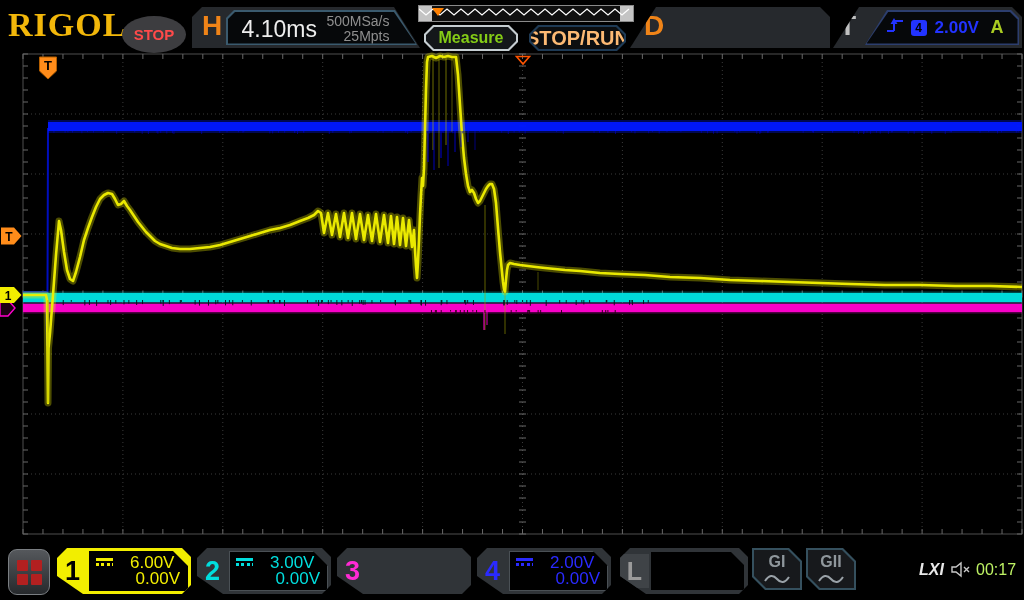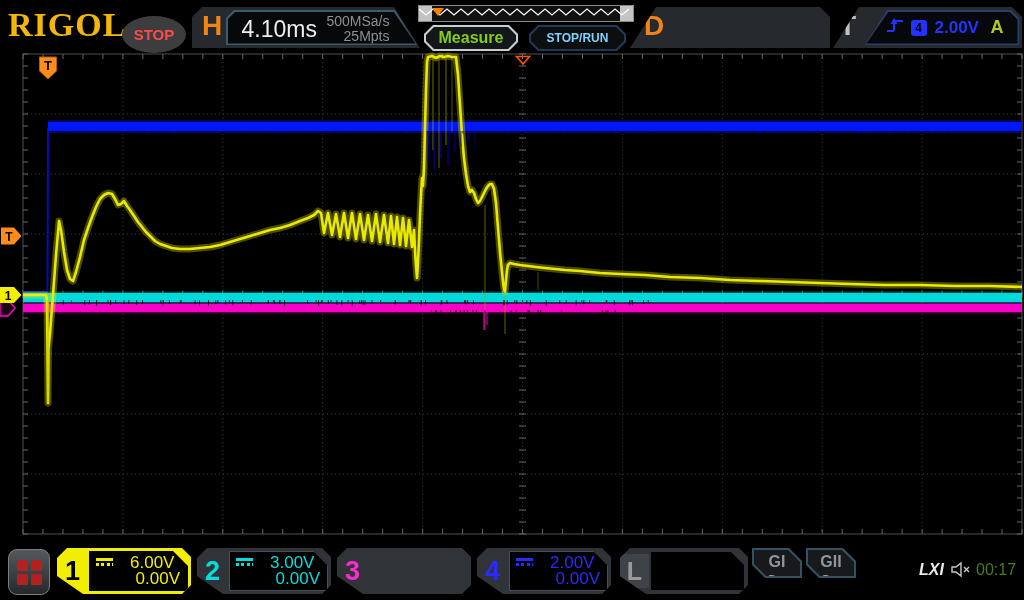--- a/index.html
+++ b/index.html
@@ -34,21 +34,21 @@
         font-weight:bold;font-size:12px;display:flex;align-items:center;justify-content:center;
         margin-left:44px;}
   #trig-level{color:#2233ff;font-weight:bold;font-size:17px;margin-left:8px;}
   #trig-mode{color:#aacc22;font-weight:bold;font-size:18px;margin-left:auto;margin-right:14px;}
   .bevel{position:absolute;clip-path:polygon(9px 0,calc(100% - 9px) 0,100% 9px,100% calc(100% - 9px),calc(100% - 9px) 100%,9px 100%,0 calc(100% - 9px),0 9px);}
   .bevel-in{position:absolute;inset:2px;display:flex;align-items:center;justify-content:center;
         clip-path:polygon(8px 0,calc(100% - 8px) 0,100% 8px,100% calc(100% - 8px),calc(100% - 8px) 100%,8px 100%,0 calc(100% - 8px),0 8px);}
   #measure-btn{left:424px;top:25px;width:94px;height:26px;background:#c6ced2;}
   #measure-btn .bevel-in{background:#14171a;color:#84cc16;font-weight:bold;font-size:16px;}
   #stoprun-btn{left:529px;top:25px;width:97px;height:26px;background:#1e3a55;}
-  #stoprun-btn .bevel-in{background:#0c0e10;color:#7dd3fc;font-weight:bold;font-size:12px;}
+  #stoprun-btn .bevel-in{background:#0c0e10;color:#fdba74;font-weight:bold;font-size:20px;}
   #posbar{left:418px;top:5px;width:214px;height:15px;background:#101010;border:1px solid #8a8a8a;}
   #posbar .cap{position:absolute;top:0;bottom:0;width:13px;background:#c4c4c4;}
   
   #scope-svg{left:0;top:0;}
   
   #menu-btn{left:8px;top:549px;width:40px;height:44px;border-radius:9px;
         background:linear-gradient(#55585c,#26292c);border:1px solid #7a7e82;
         display:flex;align-items:center;justify-content:center;}
   #menu-btn .grid2{display:grid;grid-template-columns:11px 11px;grid-template-rows:11px 11px;gap:3px;}
   #menu-btn .sq{background:#b22020;border-radius:1px;}
@@ -68,28 +68,28 @@
   .dcicon{width:17px;height:10px;}
   .dcbar{height:3px;background:var(--ch);}
   .dcdash{margin-top:2px;height:3px;background:repeating-linear-gradient(90deg,var(--ch) 0 3px,transparent 3px 5.5px);}
   #l-box{left:620px;width:128px;}
   #l-letter{position:absolute;left:0;top:6px;width:29px;height:34px;background:#3f4347;
         color:#9a9a9a;font-weight:bold;font-size:25px;line-height:34px;text-align:center;}
   #l-vals{position:absolute;left:31px;right:4px;top:4px;bottom:4px;background:#000;
         clip-path:polygon(0 0,calc(100% - 13px) 0,100% 13px,100% 100%,0 100%);
         color:#d0d0d0;font-size:11.5px;line-height:18px;text-align:center;padding-top:1px;
         white-space:pre;letter-spacing:1px;}
-  .gen-btn{top:548px;width:50px;height:30px;background:#35505e;
+  .gen-btn{top:548px;width:50px;height:42px;background:#35505e;
         clip-path:polygon(0 0,calc(100% - 13px) 0,100% 13px,100% 100%,13px 100%,0 calc(100% - 13px));}
   .gen-in{position:absolute;inset:2px;background:#17191c;text-align:center;
         clip-path:polygon(0 0,calc(100% - 12px) 0,100% 12px,100% 100%,12px 100%,0 calc(100% - 12px));
         color:#8f979c;font-weight:bold;font-size:16px;}
   #gi-btn{left:752px;} #gii-btn{left:806px;}
   #lxi-label{left:919px;top:561px;font-size:16px;font-weight:bold;font-style:italic;color:#e8e8e8;}
-  #clock{left:976px;top:561px;font-size:16px;color:#4d7c0f;}
+  #clock{left:976px;top:561px;font-size:16px;color:#bef264;}
 </style>
 </head>
 <body>
 
 <div id="screen">
 
   <div class="abs" id="logo">RIGOL</div>
   <div class="abs" id="stop-badge">STOP</div>
 
   <div class="abs group" id="h-group">

